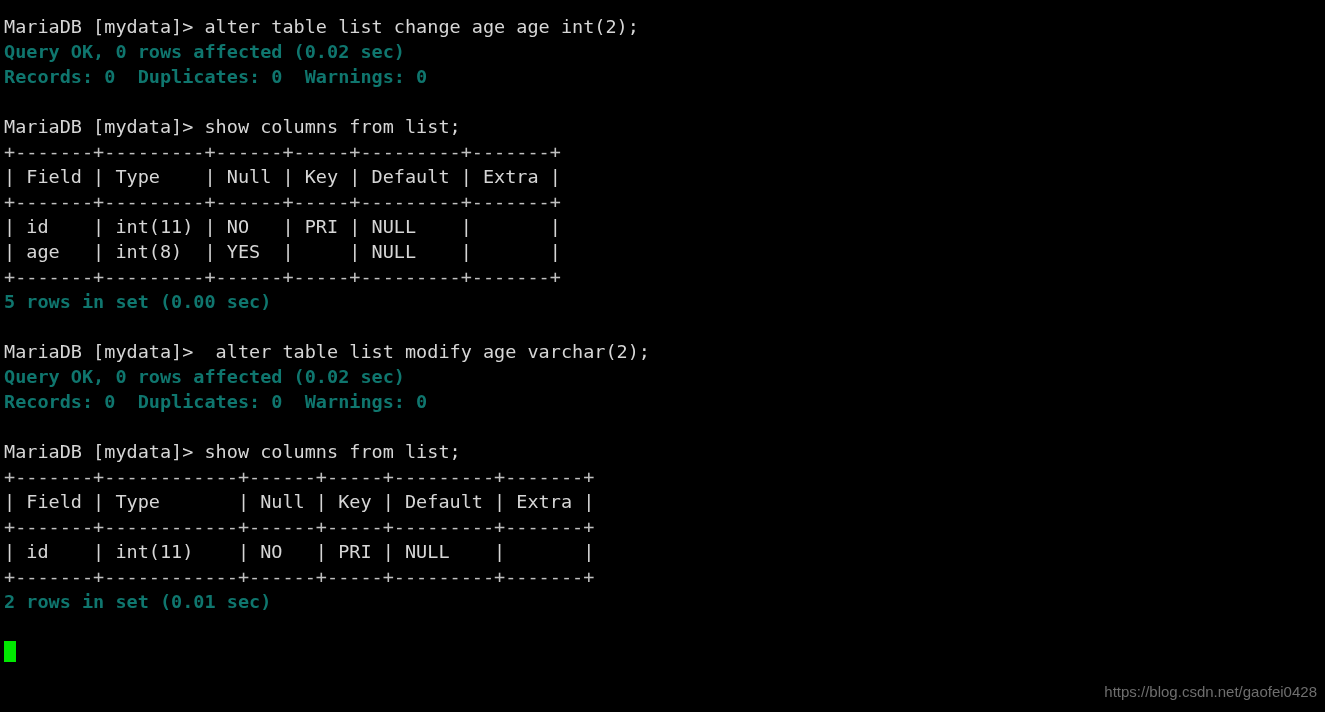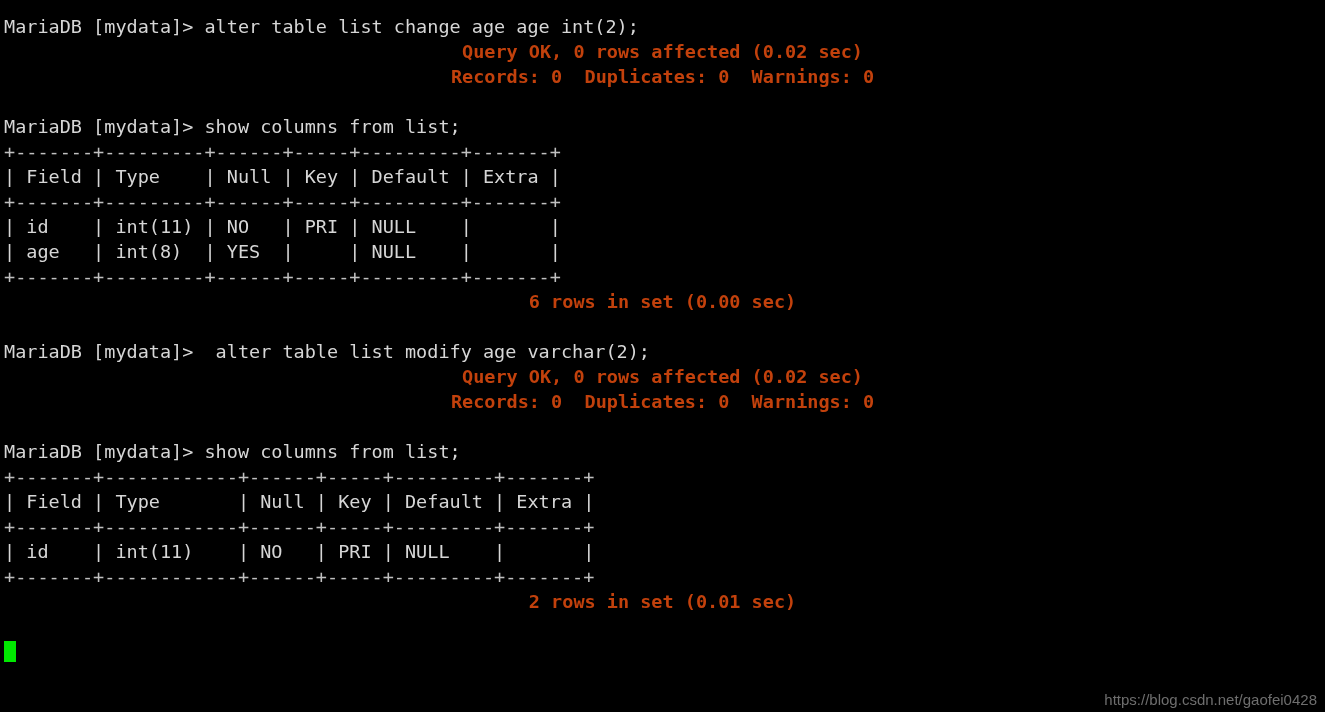--- a/index.html
+++ b/index.html
@@ -31,23 +31,22 @@
     font-family: "DejaVu Sans Mono", monospace;
     font-size: 18.5px;
     line-height: 25px;
     height: 25px;
     letter-spacing: 0px;
     white-space: pre;
     color: #d6d6d6;
     font-weight: normal;
   }
   .line.bold {
-    color: #c2410c;
+    color: #0f766e;
     font-weight: bold;
-    text-align: center;
   }
   .line.border {
     color: #c0c0c0;
     font-weight: normal;
   }
   .line.blank {
     color: transparent;
   }
   .prompt-line {
     position: relative;
@@ -55,21 +54,21 @@
   .cursor {
     display: inline-block;
     width: 12px;
     height: 21px;
     background: #00e800;
     vertical-align: -4px;
   }
   .watermark {
     position: absolute;
     right: 8px;
-    bottom: 4px;
+    bottom: 12px;
     font-family: "Liberation Sans", sans-serif;
     font-size: 15px;
     color: #6e6e6e;
     letter-spacing: 0px;
     white-space: pre;
   }
 </style>
 </head>
 <body>
 
@@ -79,21 +78,21 @@
       <div class="line bold">Query OK, 0 rows affected (0.02 sec)</div>
       <div class="line bold">Records: 0  Duplicates: 0  Warnings: 0</div>
       <div class="line blank"></div>
       <div class="line">MariaDB [mydata]&gt; show columns from list;</div>
       <div class="line border">+-------+---------+------+-----+---------+-------+</div>
       <div class="line">| Field | Type    | Null | Key | Default | Extra |</div>
       <div class="line border">+-------+---------+------+-----+---------+-------+</div>
       <div class="line">| id    | int(11) | NO   | PRI | NULL    |       |</div>
       <div class="line">| age   | int(8)  | YES  |     | NULL    |       |</div>
       <div class="line border">+-------+---------+------+-----+---------+-------+</div>
-      <div class="line bold">6 rows in set (0.00 sec)</div>
+      <div class="line bold">5 rows in set (0.00 sec)</div>
       <div class="line blank"></div>
       <div class="line">MariaDB [mydata]&gt;  alter table list modify age varchar(2);</div>
       <div class="line bold">Query OK, 0 rows affected (0.02 sec)</div>
       <div class="line bold">Records: 0  Duplicates: 0  Warnings: 0</div>
       <div class="line blank"></div>
       <div class="line">MariaDB [mydata]&gt; show columns from list;</div>
       <div class="line border">+-------+------------+------+-----+---------+-------+</div>
       <div class="line">| Field | Type       | Null | Key | Default | Extra |</div>
       <div class="line border">+-------+------------+------+-----+---------+-------+</div>
       <div class="line">| id    | int(11)    | NO   | PRI | NULL    |       |</div>

